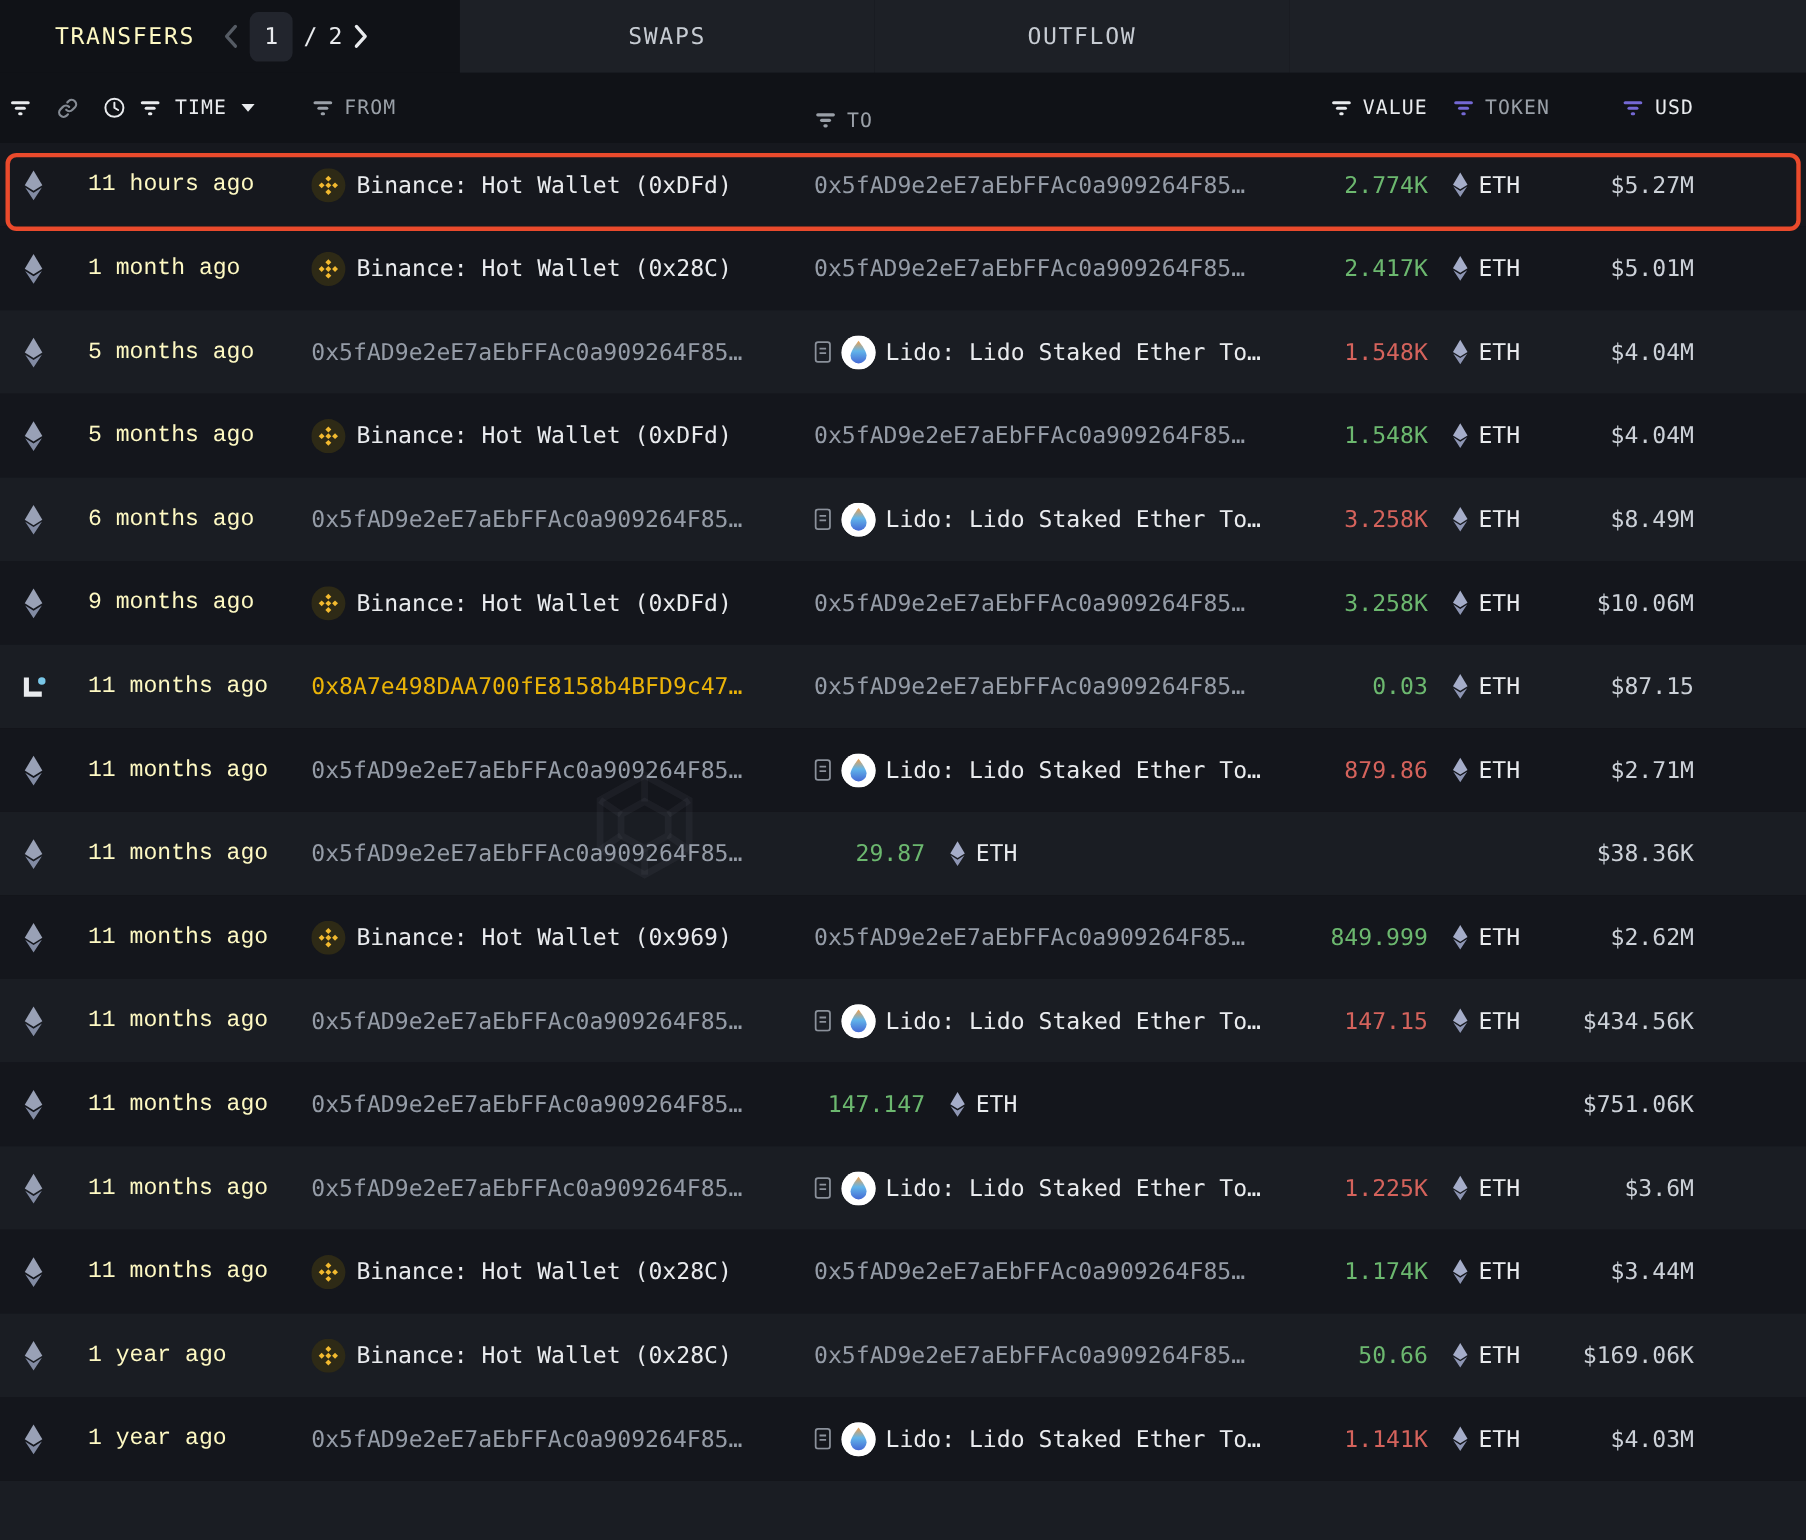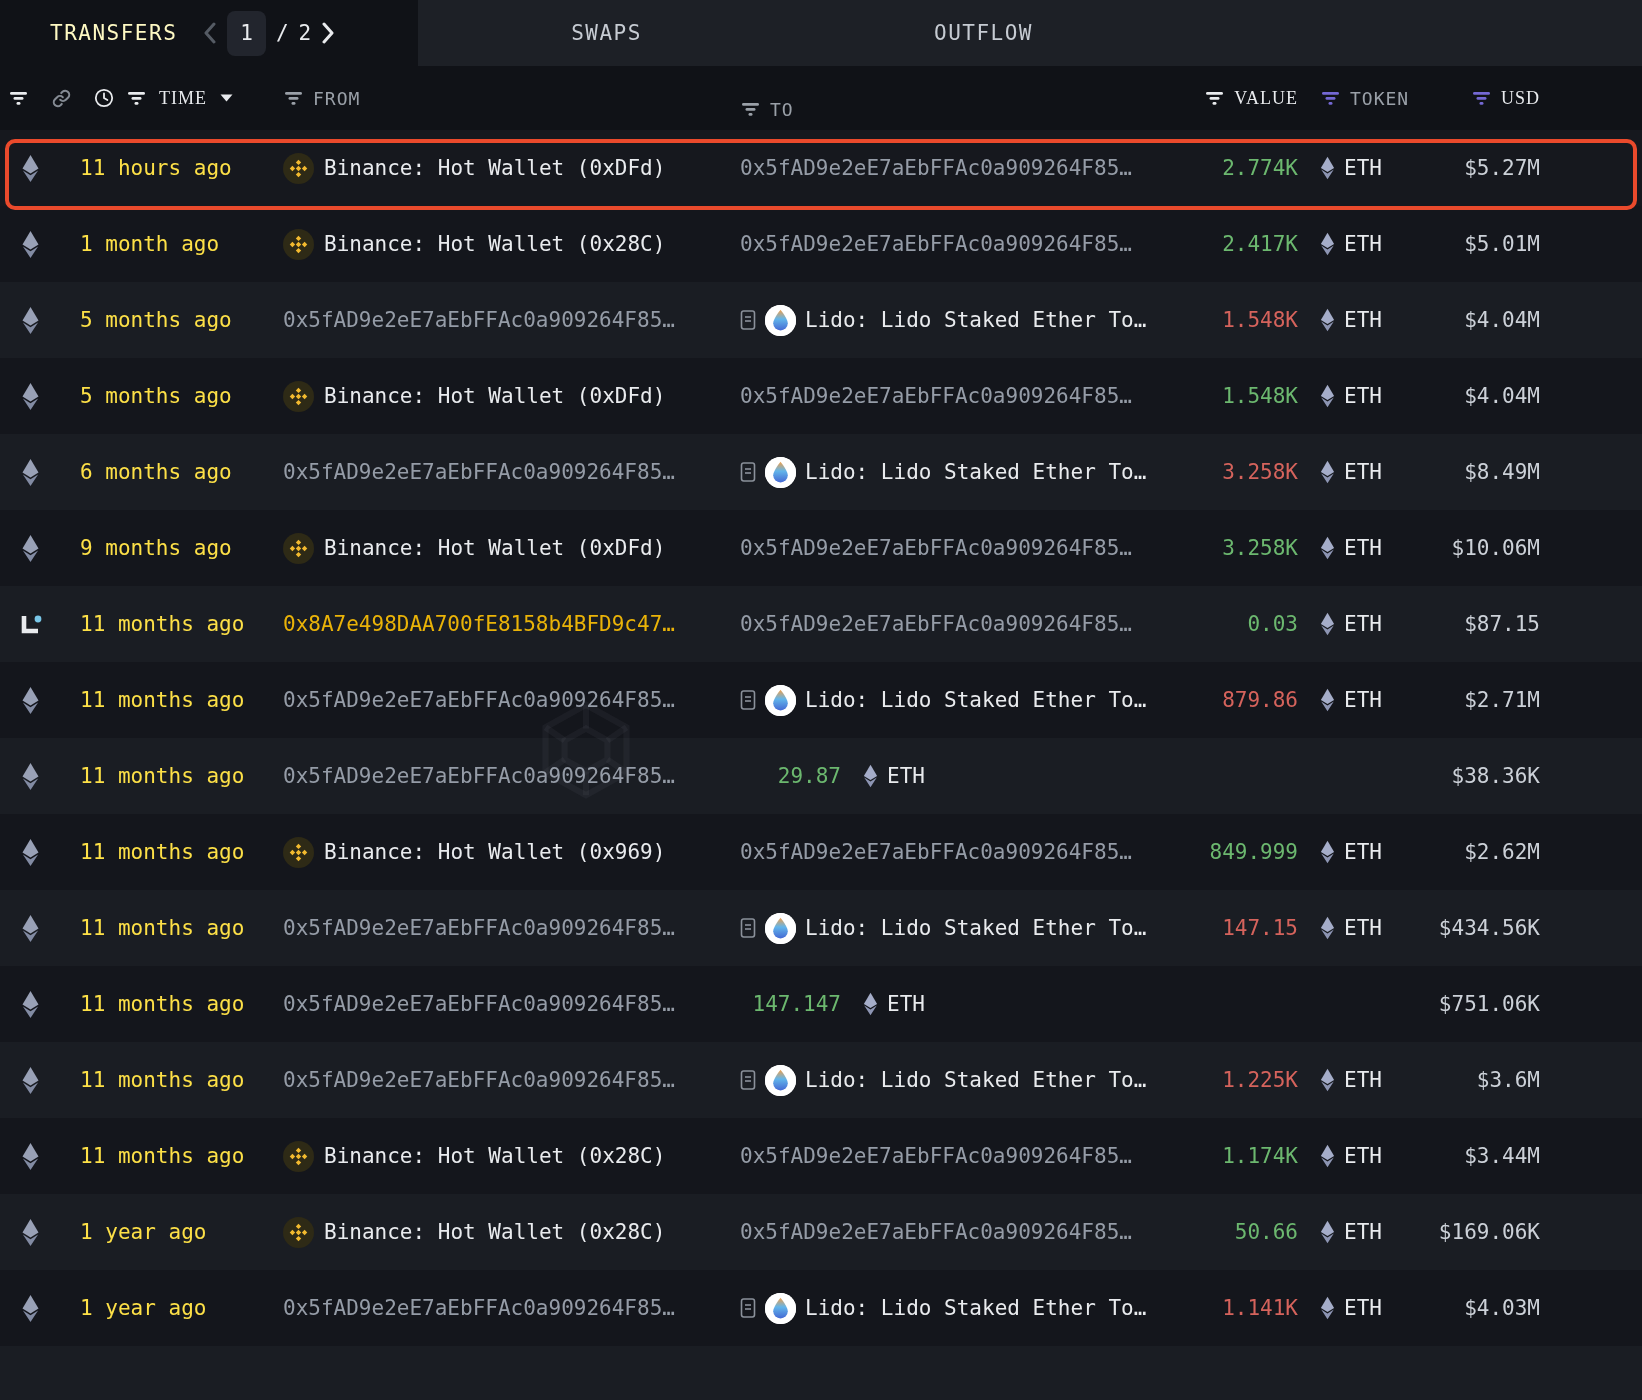--- a/index.html
+++ b/index.html
@@ -27,33 +27,33 @@
   .thead{height:64px;display:flex;align-items:center;color:#9aa0a8;font-size:18px;letter-spacing:1px;}
   .hcell{display:flex;align-items:center;gap:9px;}
   .h-left{width:283px;display:flex;align-items:center;padding-left:8px;box-sizing:border-box;}
   .h-left .gap-lg{margin-right:22px;}
   .h-left .gap-md{margin-right:12px;}
   .h-from{width:457px;box-sizing:border-box;}
   .h-to{width:440px;box-sizing:border-box;margin-top:22px;}
   .h-value{width:118px;justify-content:flex-end;}
   .h-token{width:90px;margin-left:22px;}
   .h-usd{flex:1;justify-content:flex-end;padding-right:102px;}
-  .white{color:#e9ebee;font-family:Liberation Serif, serif;}
+  .white{color:#e9ebee;}
   .purple{color:#7468d4;}
   .icon-btn{cursor:pointer;display:flex;align-items:center;}
   
   .rows{position:relative;}
   .row{height:76px;display:flex;align-items:center;font-size:21px;position:relative;}
   .row.dark{background:#14161c;}
   .row.light{background:#1a1d23;}
   .row.selected{background:#16181e;}
   .row.selected::after{content:'';position:absolute;left:5px;right:5px;top:9px;bottom:-4px;
     border:4px solid #ea4a2c;border-radius:10px;pointer-events:none;z-index:6;}
   .c-chain{width:60px;display:flex;justify-content:center;align-items:center;}
-  .c-time{width:223px;box-sizing:border-box;padding-left:20px;color:#fde047;cursor:pointer;white-space:nowrap;}
+  .c-time{width:223px;box-sizing:border-box;padding-left:20px;color:#fef9c3;cursor:pointer;white-space:nowrap;font-family:Liberation Mono, monospace;}
   .c-from{width:457px;display:flex;align-items:center;gap:10px;white-space:nowrap;overflow:hidden;cursor:pointer;}
   .c-to{width:440px;display:flex;align-items:center;gap:9px;white-space:nowrap;overflow:hidden;cursor:pointer;}
   .c-value{width:118px;text-align:right;white-space:nowrap;}
   .c-value.in{color:#6cb86f;}
   .c-value.out{color:#d5635c;}
   .c-token{width:90px;margin-left:22px;display:flex;align-items:center;gap:9px;color:#e9ebee;}
   .c-usd{flex:1;text-align:right;padding-right:102px;color:#ccd1d8;white-space:nowrap;}
   .entity{color:#e9ebee;}
   .addr{color:#959ca7;}
   .addr-bright{color:#eab308;}

